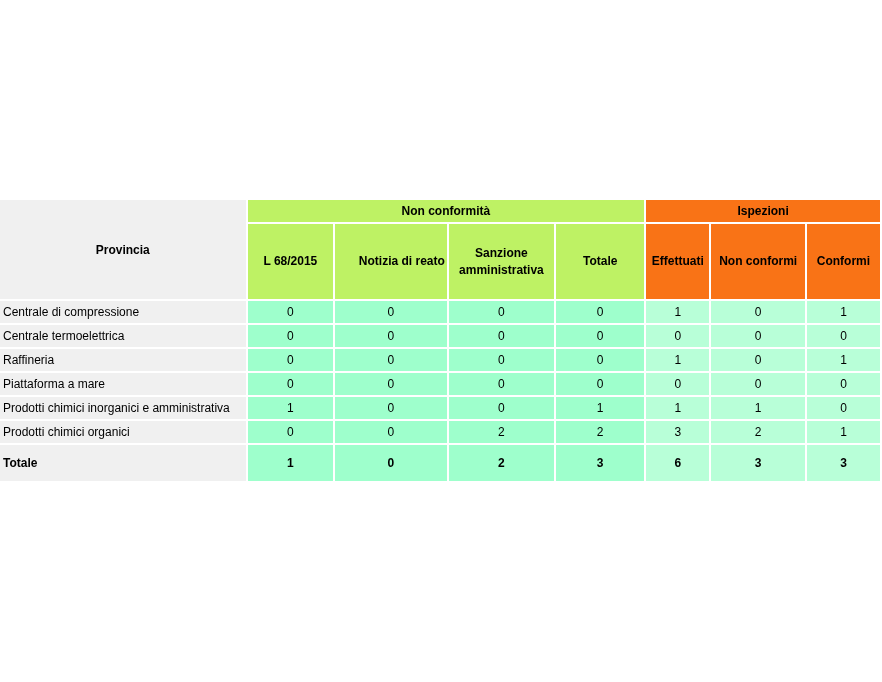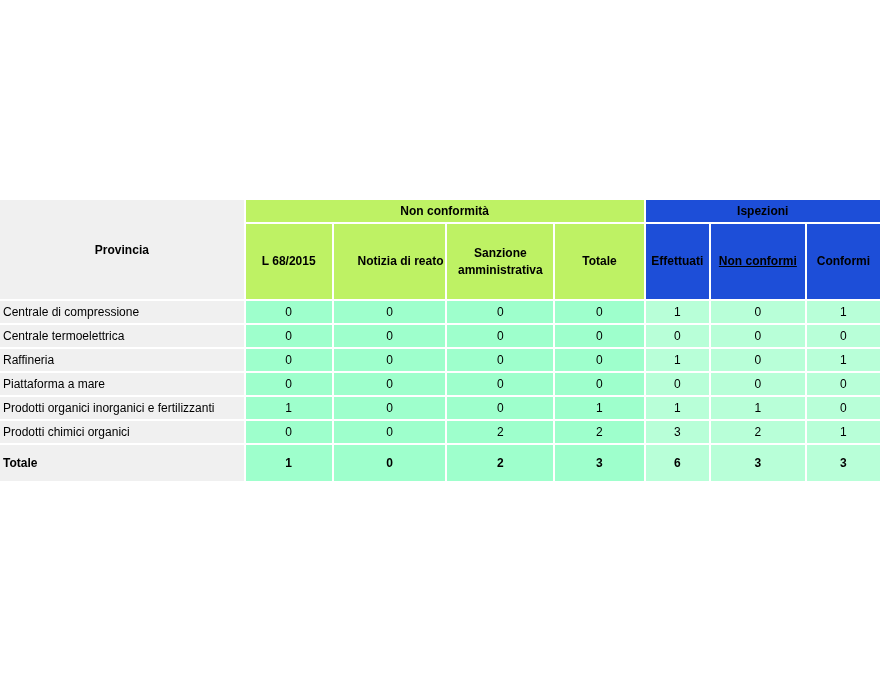--- a/index.html
+++ b/index.html
@@ -4,30 +4,30 @@
 <style>
   html, body { margin:0; padding:0; background:#ffffff; }
   body { width:882px; height:682px; position:relative; overflow:hidden;
          font-family:"Liberation Sans", "DejaVu Sans", sans-serif; font-size:12px; color:#000; }
   table { position:absolute; left:0; top:200px; border-collapse:separate; border-spacing:2px 2px;
           margin-left:-2px; margin-top:-2px; table-layout:fixed; }
   td, th { padding:0; overflow:hidden; white-space:nowrap; }
   th { font-weight:bold; font-size:12px; text-align:center; }
   .prov-h { background:#f0f0f0; width:248px; }
   .nc-h { background:#bef264; }
-  .isp-h { background:#1d4ed8; }
+  .isp-h { background:#f97316; }
   .row1 th { height:22px; }
   .row2 th { height:75px; line-height:17px; white-space:normal; }
   td { height:22px; text-align:center; font-size:12px; }
   td.label { background:#f0f0f0; text-align:left; padding-left:3px;margin-top:21px; }
   td.nc { background:#9effcc; }
   td.isp { background:#b8ffd8; }
   tr.total td { height:36px; font-weight:bold; }
   .c1 { width:92px; } .c2 { width:97px;padding-left:22px; } .c3 { width:109px; } .c4 { width:96px; }
-  .c5 { width:65px;margin-top:32px; } .c6 { width:100px;text-decoration:underline; } .c7 { width:76px;text-align:center; }
+  .c5 { width:65px;margin-top:32px; } .c6 { width:100px; } .c7 { width:76px;text-align:center; }
 </style>
 </head>
 <body>
 
 <table>
   <tbody>
       <tr class="row1">
     <th class="prov-h" rowspan="2">Provincia</th>
     <th class="nc-h" colspan="4">Non conformità</th>
     <th class="isp-h" colspan="3">Ispezioni</th>
@@ -76,21 +76,21 @@
     <td class="label">Piattaforma a mare</td>
     <td class="nc">0</td>
     <td class="nc">0</td>
     <td class="nc">0</td>
     <td class="nc">0</td>
     <td class="isp">0</td>
     <td class="isp">0</td>
     <td class="isp">0</td>
   </tr>
   <tr>
-    <td class="label">Prodotti organici inorganici e fertilizzanti</td>
+    <td class="label">Prodotti chimici inorganici e amministrativa</td>
     <td class="nc">1</td>
     <td class="nc">0</td>
     <td class="nc">0</td>
     <td class="nc">1</td>
     <td class="isp">1</td>
     <td class="isp">1</td>
     <td class="isp">0</td>
   </tr>
   <tr>
     <td class="label">Prodotti chimici organici</td>

